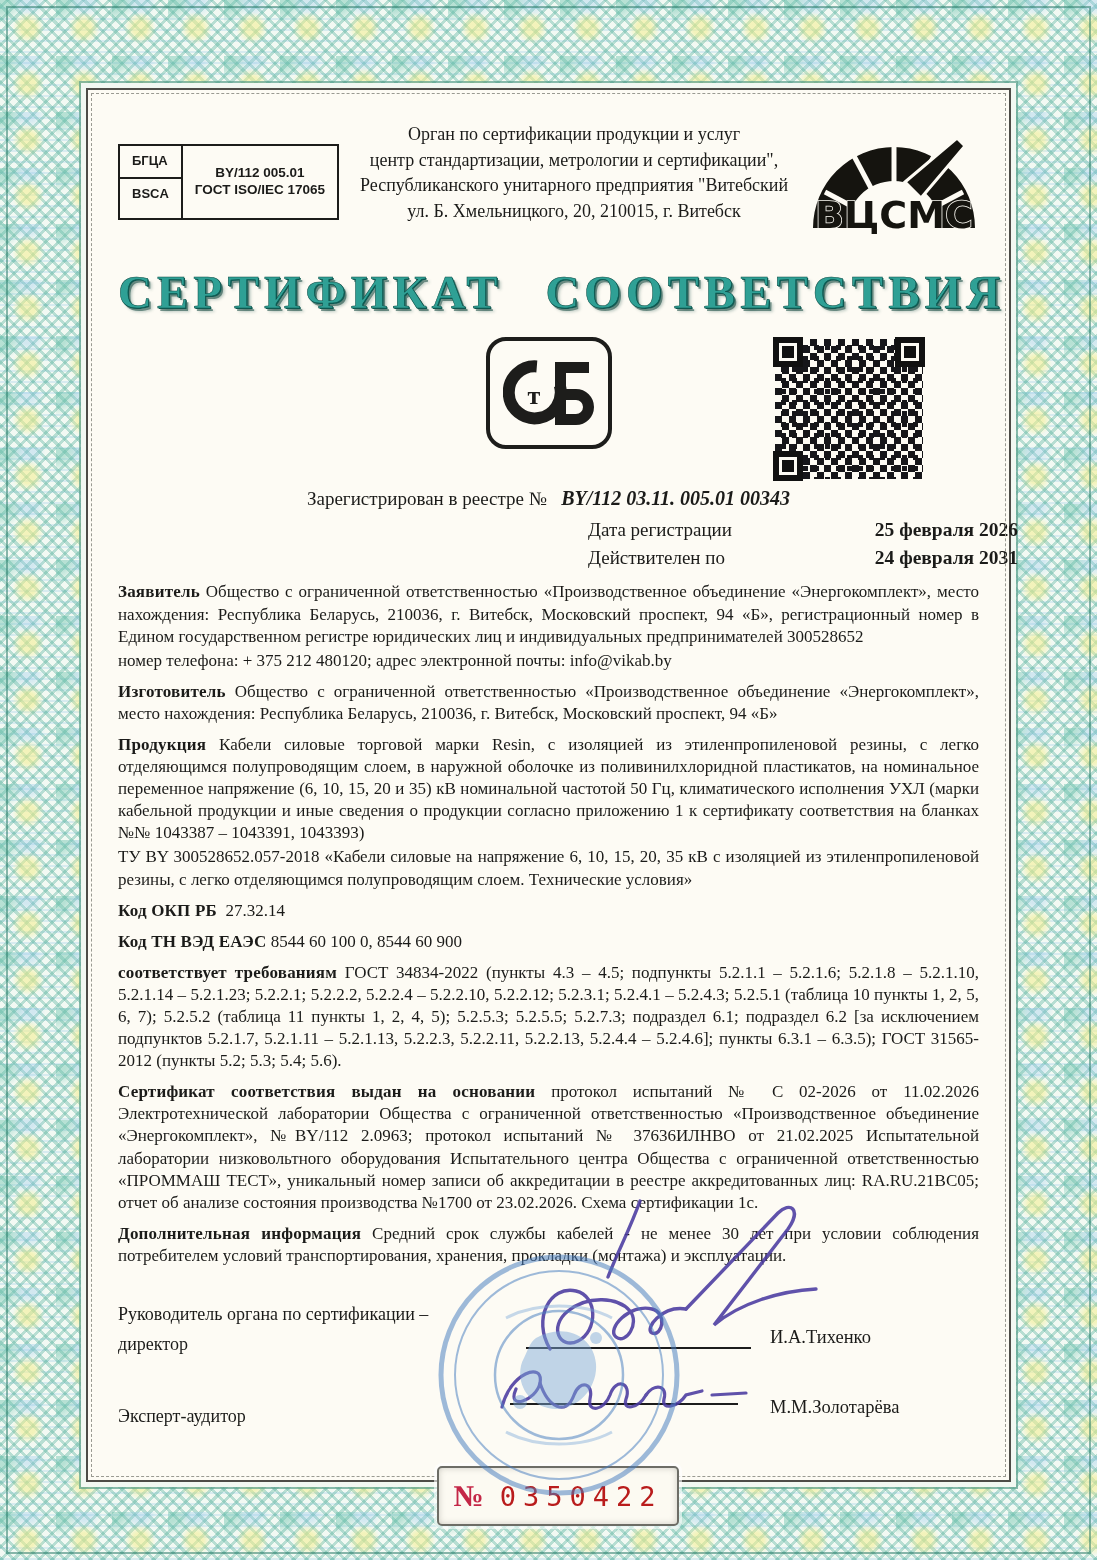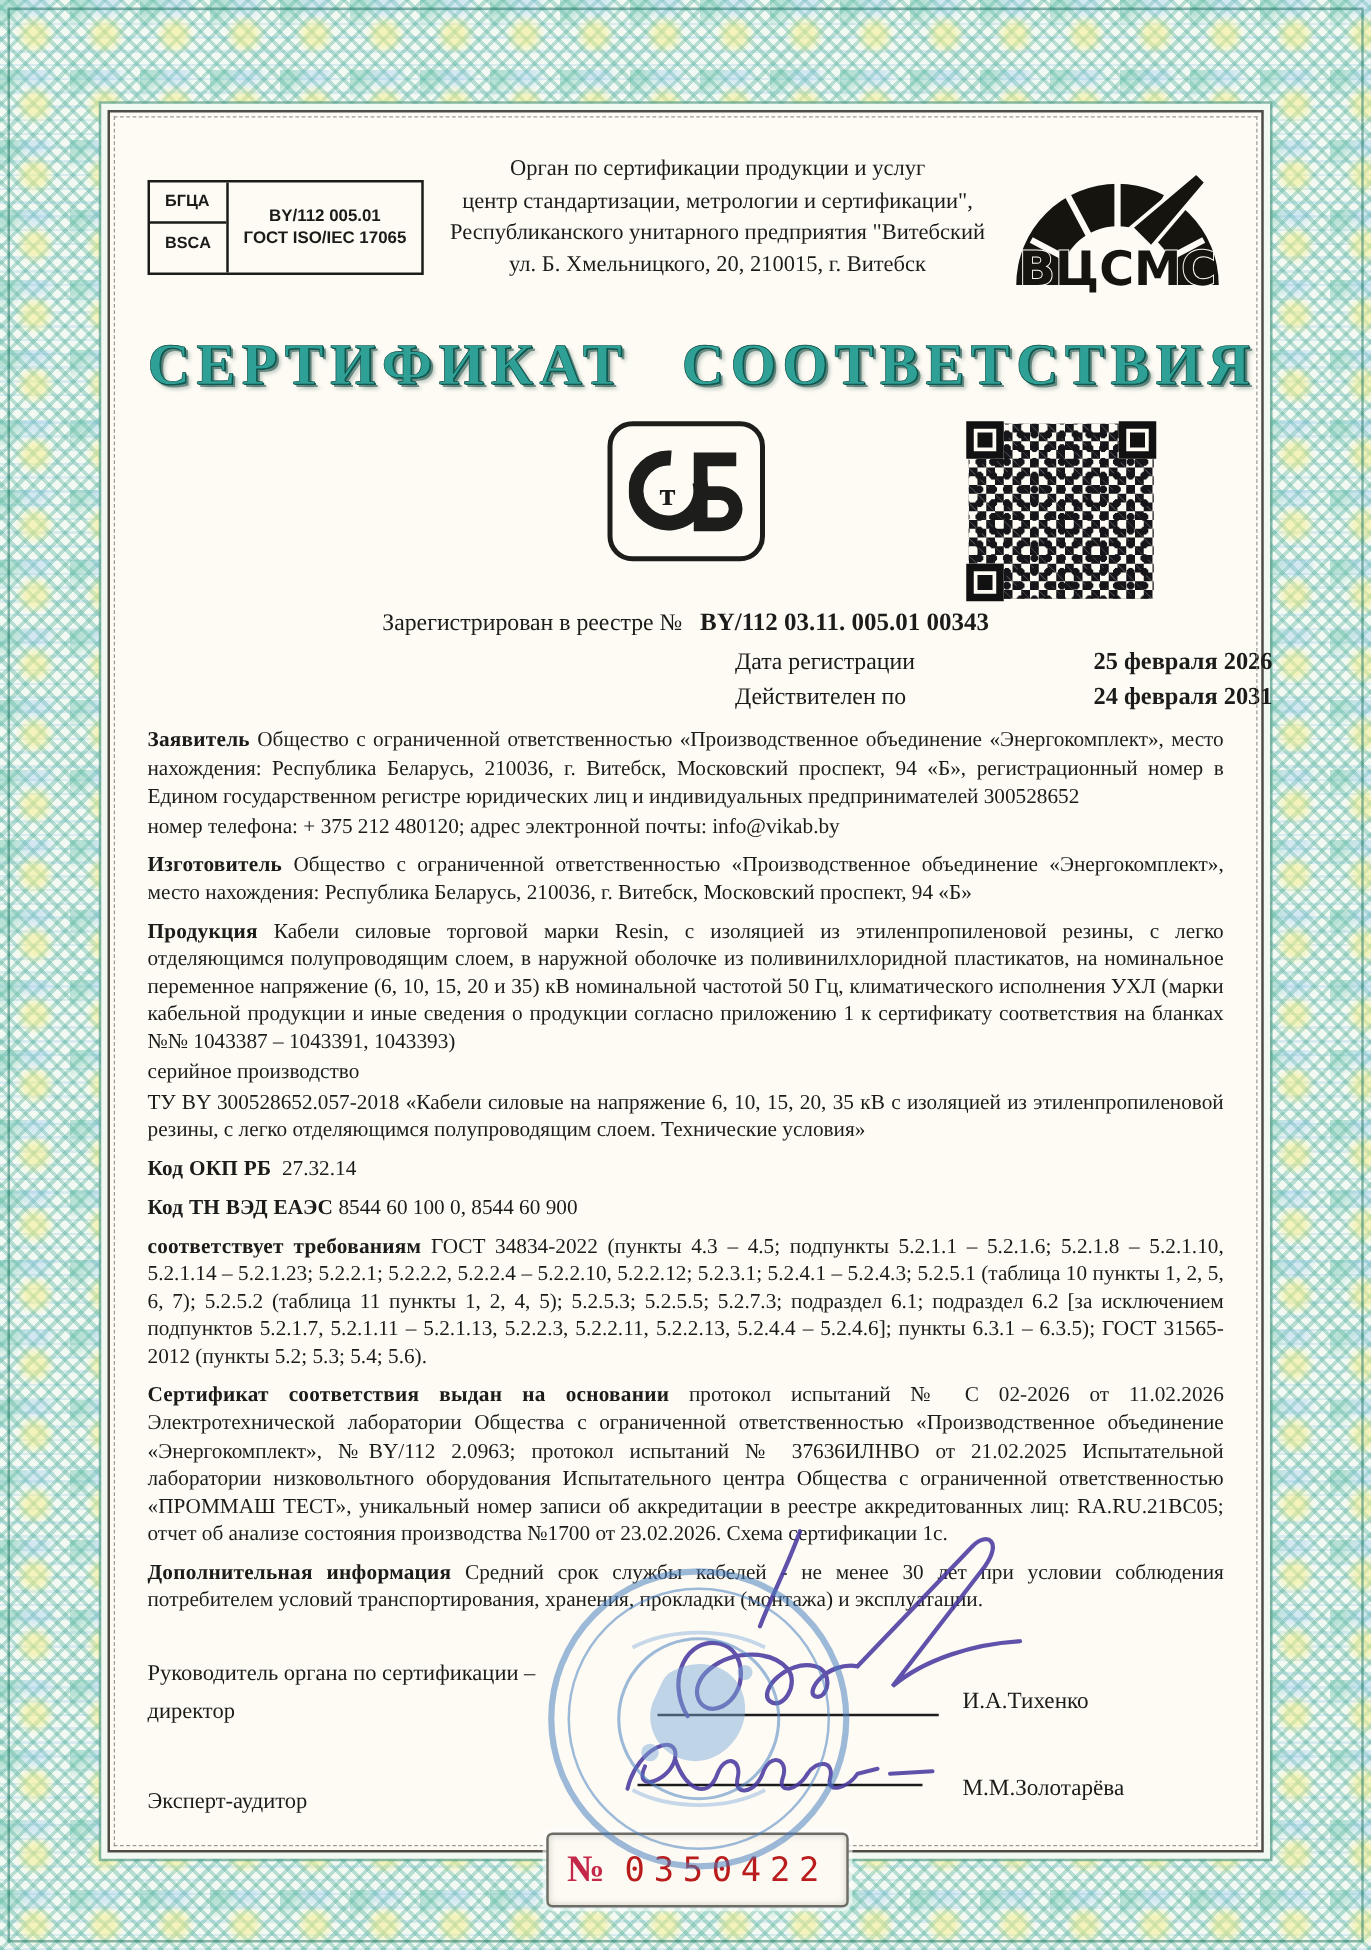--- a/index.html
+++ b/index.html
@@ -42,21 +42,21 @@
     background-image:
       linear-gradient(45deg,#16161a 25%,transparent 25% 75%,#16161a 75%),
       linear-gradient(45deg,#16161a 25%,transparent 25% 75%,#16161a 75%),
       radial-gradient(circle,#16161a 0 3px,transparent 3px);
     background-position:0 0,7px 7px,3px 3px;background-size:14px 14px,14px 14px,11px 11px;}
   .finder{position:absolute;width:30px;height:30px;border:6px solid #111;background:#fdfbf4;box-sizing:border-box;}
   .finder::after{content:"";position:absolute;inset:3px;background:#111;}
   .finder.tl{left:-2px;top:-2px;} .finder.tr{right:-2px;top:-2px;} .finder.bl{left:-2px;bottom:-2px;}
 
   .reg-line{margin-top:2px;font-size:19px;text-align:center;white-space:nowrap;}
-  .reg-line b{font-size:20px;}
+  .reg-line b{font-size:20px;font-style:italic;}
   .reg-rows{width:430px;margin-left:470px;margin-top:4px;}
   .reg-row{display:flex;justify-content:space-between;font-size:19px;line-height:1.45;}
   .reg-row b{font-size:19.5px;}
 
   .para{margin:9px 0 0;text-align:justify;}
   .para b{letter-spacing:.2px;}
   .tight{margin-top:2px;}
   .sig-area{position:relative;height:176px;margin-top:10px;}
   .sig-label{position:absolute;left:0;font-size:18px;}
   .sig-line{position:absolute;border-bottom:2px solid #1c1c1c;}
@@ -151,21 +151,20 @@
 
     <p class="para">
       <b>Изготовитель</b>
       <span>Общество с ограниченной ответственностью «Производственное объединение «Энергокомплект», место нахождения: Республика Беларусь, 210036, г. Витебск, Московский проспект, 94 «Б»</span>
     </p>
 
     <p class="para">
       <b>Продукция</b>
       <span>Кабели силовые торговой марки Resin, с изоляцией из этиленпропиленовой резины, с легко отделяющимся полупроводящим слоем, в наружной оболочке из поливинилхлоридной пластикатов, на номинальное переменное напряжение (6, 10, 15, 20 и 35) кВ номинальной частотой 50 Гц, климатического исполнения УХЛ (марки кабельной продукции и иные сведения о продукции согласно приложению 1 к сертификату соответствия на бланках №№ 1043387 – 1043391, 1043393)</span>
     </p>
-    <div class="tight">серийное производство</div>
     <div class="tight" style="text-align:justify;">ТУ BY 300528652.057-2018 «Кабели силовые на напряжение 6, 10, 15, 20, 35 кВ с изоляцией из этиленпропиленовой резины, с легко отделяющимся полупроводящим слоем. Технические условия»</div>
 
     <p class="para">
       <b>Код ОКП РБ</b>&nbsp;
       <span>27.32.14</span>
     </p>
     <p class="para">
       <b>Код ТН ВЭД ЕАЭС</b>
       <span>8544 60 100 0, 8544 60 900</span>
     </p>

